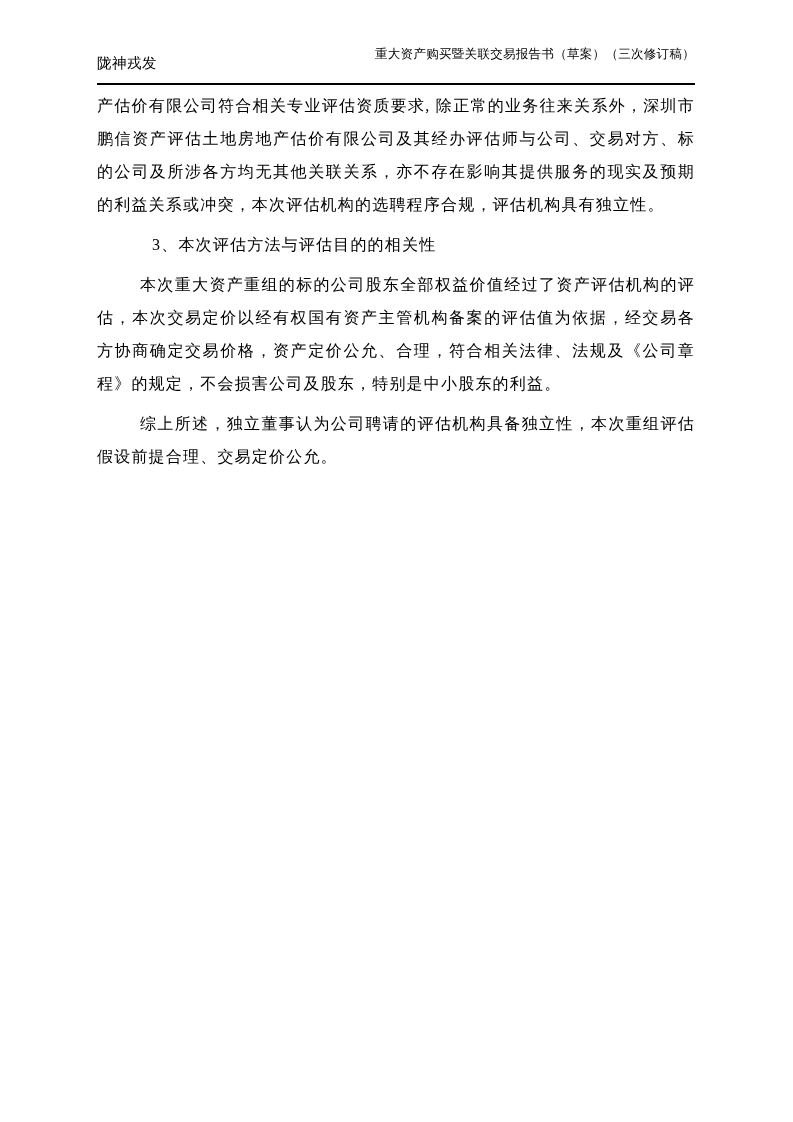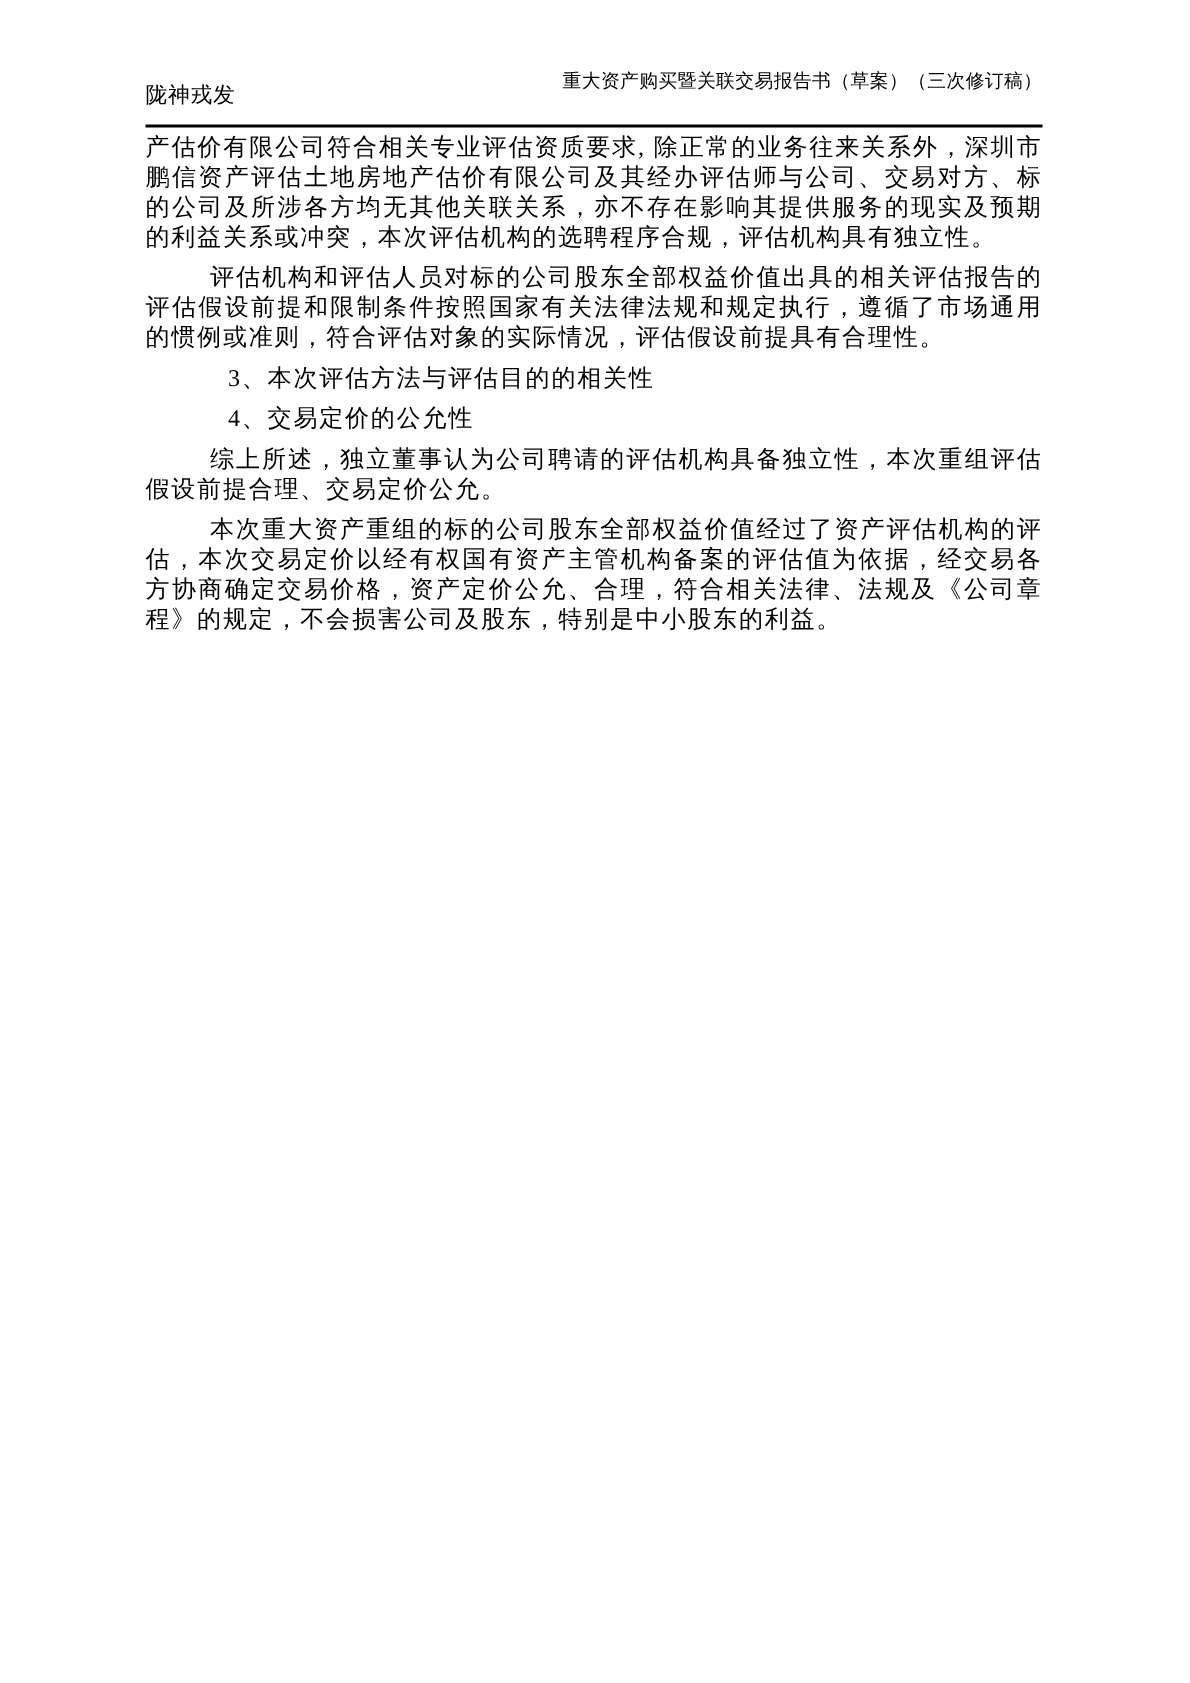--- a/index.html
+++ b/index.html
@@ -41,21 +41,21 @@
     height: 2px;
     background: #000000;
   }
   
   .content {
     position: absolute;
     left: 97px;
     top: 89px;
     width: 598px;
     font-size: 16px;
-    line-height: 20px;
+    line-height: 33px;
     letter-spacing: 1.2px;
     text-align: justify;
   }
   .content p {
     margin: 0 0 7px 0;
   }
   .para {
     text-indent: 43px;
   }
   .para-cont {
@@ -85,27 +85,25 @@
   <div class="header-left">陇神戎发</div>
 
   <div class="header-right">重大资产购买暨关联交易报告书（草案）（三次修订稿）</div>
 
   <div class="header-rule"></div>
 
   <div class="content">
     <p class="para-cont">产估价有限公司符合相关专业评估资质要求, 除正常的业务往来关系外，深圳市鹏信资产评估土地房地产估价有限公司及其经办评估师与公司、交易对方、标的公司及所涉各方均无其他关联关系，亦不存在影响其提供服务的现实及预期的利益关系或冲突，本次评估机构的选聘程序合规，评估机构具有独立性。</p>
 
 
-    <p class="para">评估机构和评估人员对标的公司股东全部权益价值出具的相关评估报告的评估假设前提和限制条件按照国家有关法律法规和规定执行，遵循了市场通用的惯例或准则，符合评估对象的实际情况，评估假设前提具有合理性。</p>
 
     <p class="heading">3、本次评估方法与评估目的的相关性</p>
 
 
-    <p class="heading">4、交易定价的公允性</p>
+
+    <p class="para">本次重大资产重组的标的公司股东全部权益价值经过了资产评估机构的评估，本次交易定价以经有权国有资产主管机构备案的评估值为依据，经交易各方协商确定交易价格，资产定价公允、合理，符合相关法律、法规及《公司章程》的规定，不会损害公司及股东，特别是中小股东的利益。</p>
 
     <p class="para">综上所述，独立董事认为公司聘请的评估机构具备独立性，本次重组评估假设前提合理、交易定价公允。</p>
-
-    <p class="para">本次重大资产重组的标的公司股东全部权益价值经过了资产评估机构的评估，本次交易定价以经有权国有资产主管机构备案的评估值为依据，经交易各方协商确定交易价格，资产定价公允、合理，符合相关法律、法规及《公司章程》的规定，不会损害公司及股东，特别是中小股东的利益。</p>
   </div>
 
   <div class="footer">226 / 386</div>
 
 </div>
 
 </body></html>

